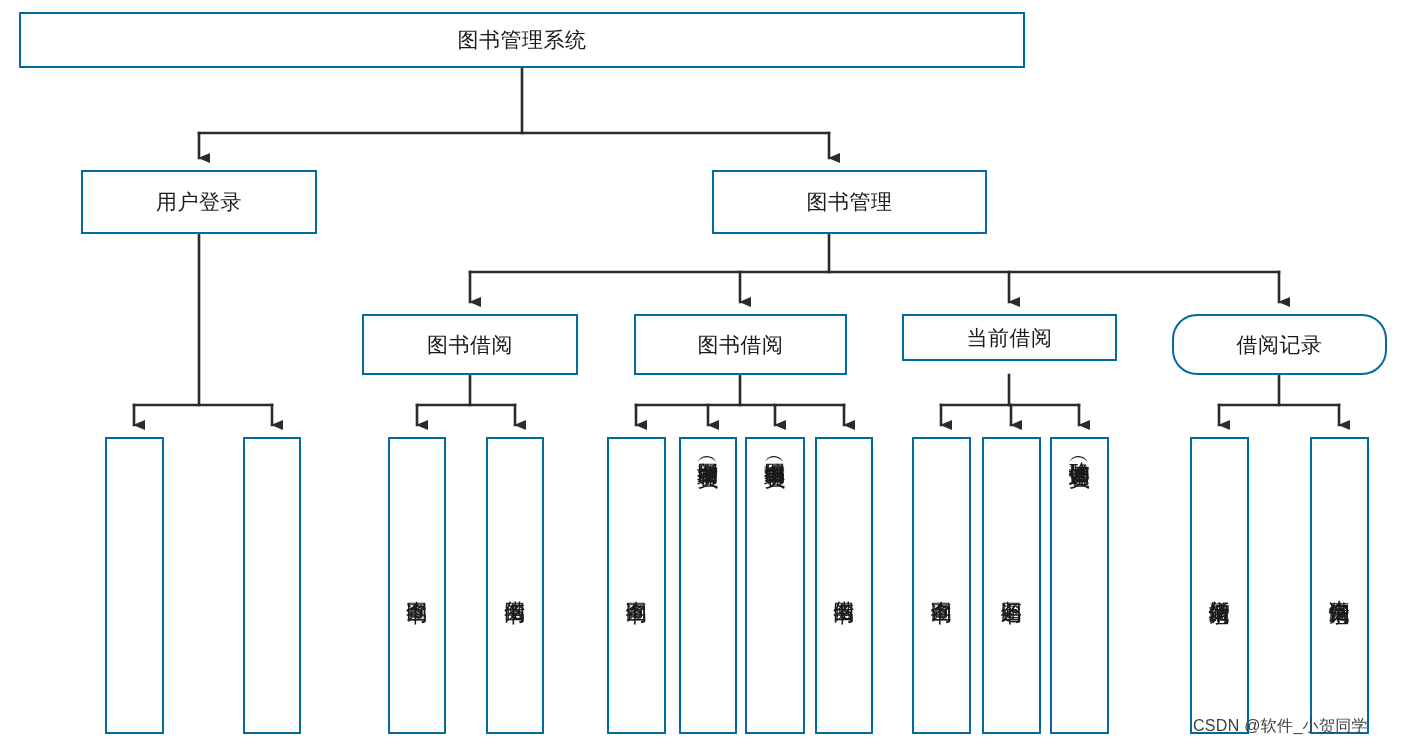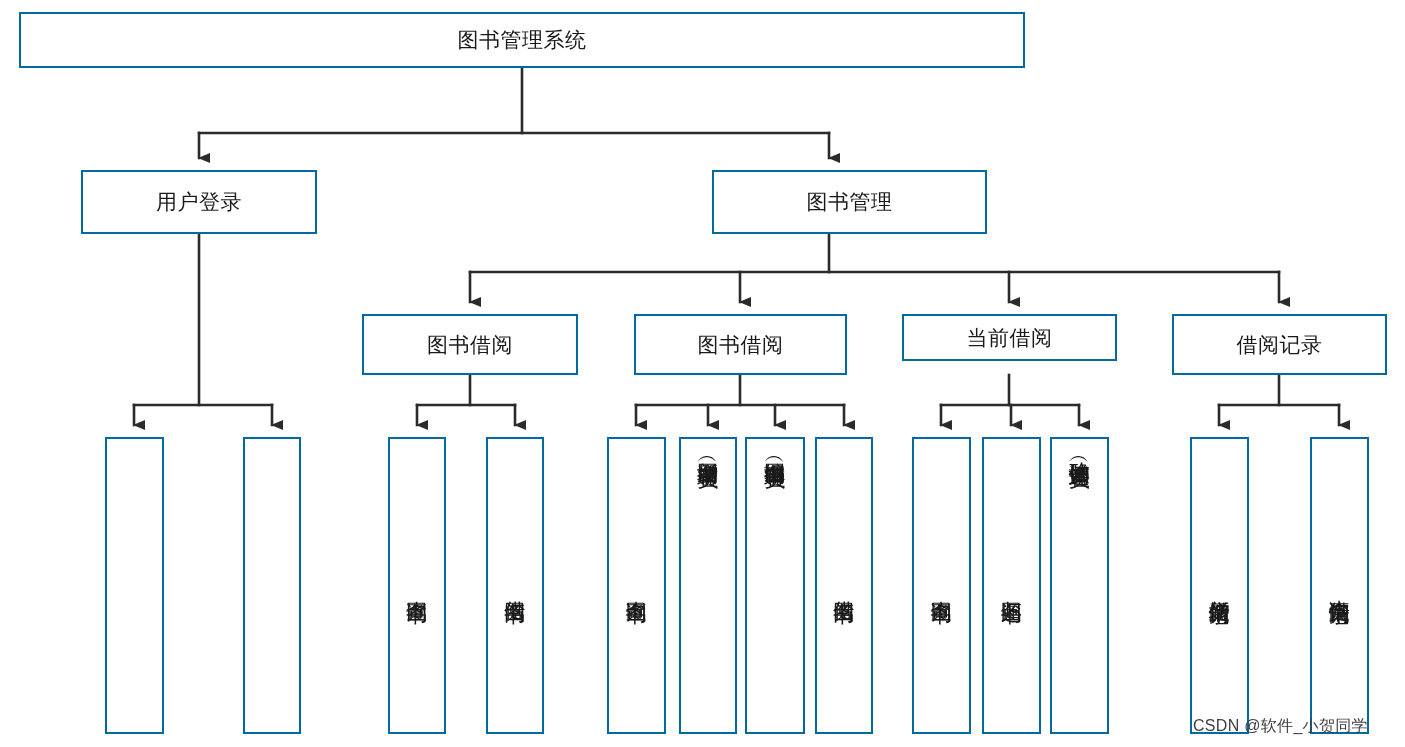--- a/index.html
+++ b/index.html
@@ -146,21 +146,21 @@
 
   <div class="node-box horizontal" style="left: 362px; top: 314px; width: 216px; height: 61px;">
     <span class="node-label-h">图书借阅</span>
   </div>
   <div class="node-box horizontal" style="left: 634px; top: 314px; width: 213px; height: 61px;">
     <span class="node-label-h">图书借阅</span>
   </div>
   <div class="node-box horizontal" style="left: 902px; top: 314px; width: 215px; height: 47px;">
     <span class="node-label-h">当前借阅</span>
   </div>
-  <div class="node-box horizontal" style="left: 1172px; top: 314px; width: 215px; height: 61px;">
+  <div class="node-box horizontal" style="left: 1172px; top: 314px; width: 215px; height: 61px; border-radius: 25px;">
     <span class="node-label-h">借阅记录</span>
   </div>
 
   <div class="node-box vertical" style="left: 105px; top: 437px; width: 59px; height: 297px;">
     <span class="node-label-v">用户登录</span>
   </div>
   <div class="node-box vertical" style="left: 243px; top: 437px; width: 58px; height: 297px;">
     <span class="node-label-v">注销登录</span>
   </div>
   <div class="node-box vertical mid" style="left: 388px; top: 437px; width: 58px; height: 297px;">

